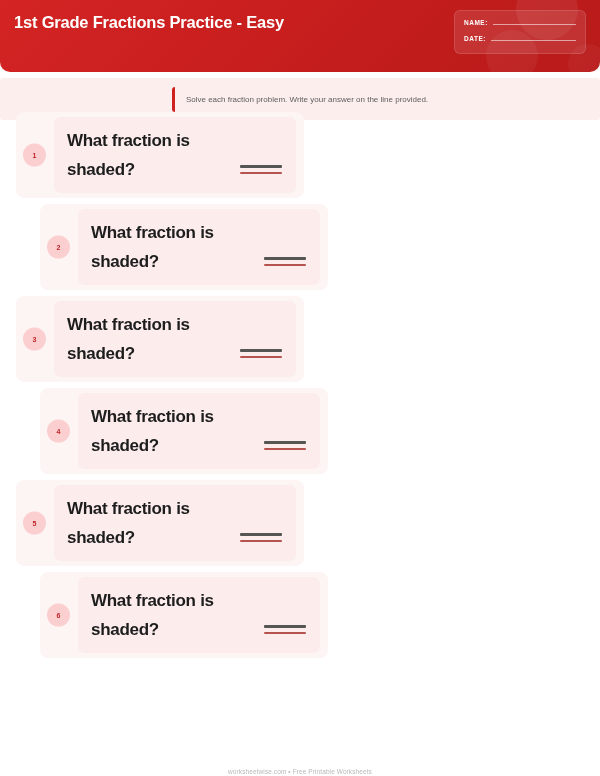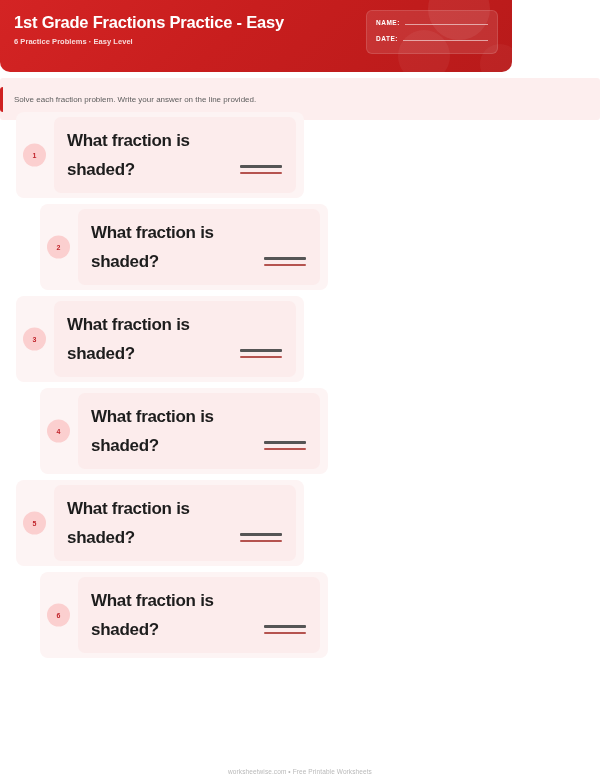--- a/index.html
+++ b/index.html
@@ -15,25 +15,26 @@
   .page {
     position: relative;
     width: 600px;
     height: 776px;
     background: #ffffff;
   }
 
   
   .header {
     position: relative;
-    width: 512px;
+    width: 600px;
     height: 72px;
     background: linear-gradient(135deg, #d42424 0%, #c81e1e 45%, #b81a1a 100%);
     border-radius: 0 0 10px 10px;
     overflow: hidden;
+    text-align: center;
   }
   .deco-circle {
     position: absolute;
     border-radius: 50%;
     background: rgba(255,255,255,0.065);
     pointer-events: none;
   }
   .deco-a { width: 62px; height: 62px; top: -22px; right: 22px; }
   .deco-b { width: 52px; height: 52px; top: 30px; right: 62px; background: rgba(255,255,255,0.05); }
   .deco-c { width: 40px; height: 40px; top: 44px; right: -8px; background: rgba(255,255,255,0.045); }
@@ -95,20 +96,21 @@
   .instructions {
     position: absolute;
     left: 0;
     top: 78px;
     width: 600px;
     height: 42px;
     background: #fdeeee;
     border-radius: 3px;
     display: flex;
     align-items: center;
+    justify-content: center;
   }
   .instr-accent {
     width: 3px;
     height: 25px;
     background: #cf2020;
     border-radius: 3px 0 0 3px;
     flex: none;
   }
   .instr-text {
     color: #5d5d5d;
@@ -223,21 +225,20 @@
 
 <div class="page">
 
   <div class="header">
     <div class="deco-circle deco-a"></div>
     <div class="deco-circle deco-b"></div>
     <div class="deco-circle deco-c"></div>
 
     <div class="header-text">
       <div class="title">1st Grade Fractions Practice - Easy</div>
-      <div class="subtitle">6 Practice Problems · Easy Level</div>
     </div>
 
     <div class="namebox">
       <div class="field-row">
         <span class="field-label">NAME:</span>
         <span class="field-rule"></span>
       </div>
       <div class="field-row">
         <span class="field-label">DATE:</span>
         <span class="field-rule"></span>

